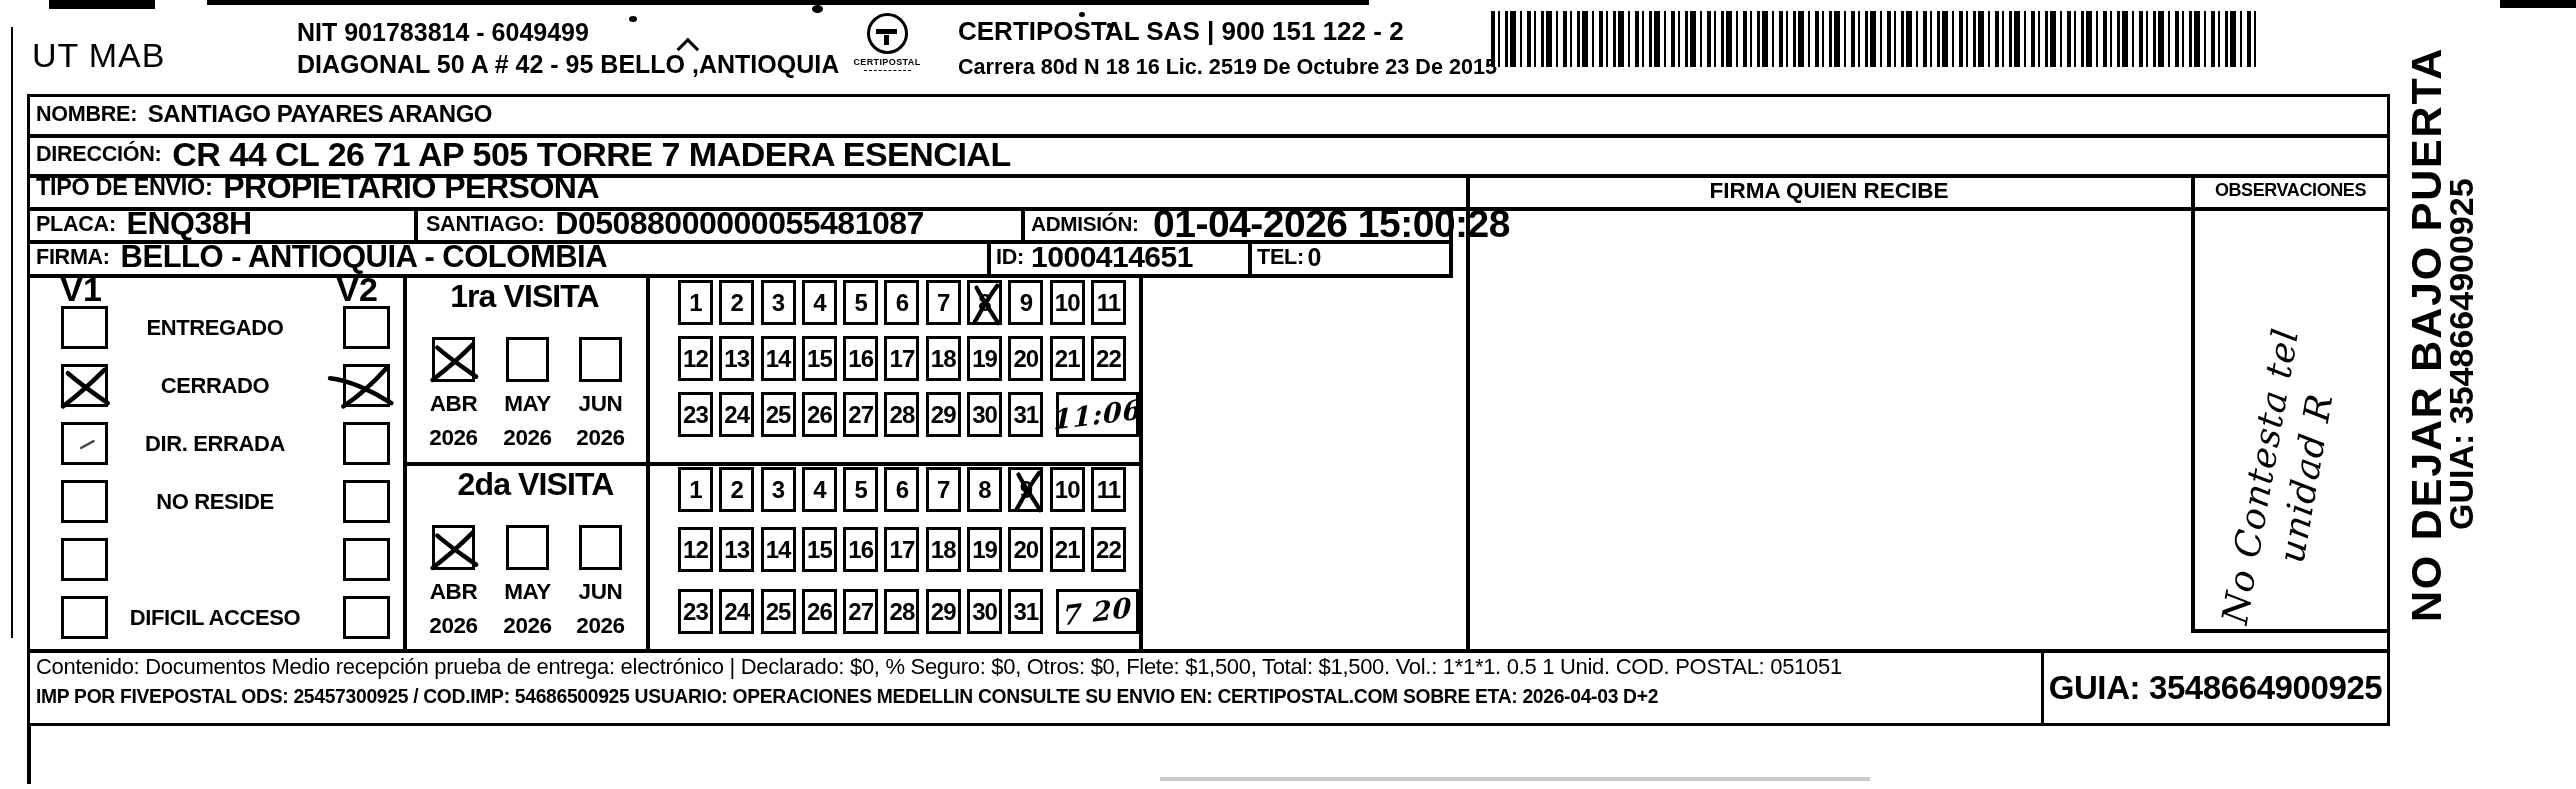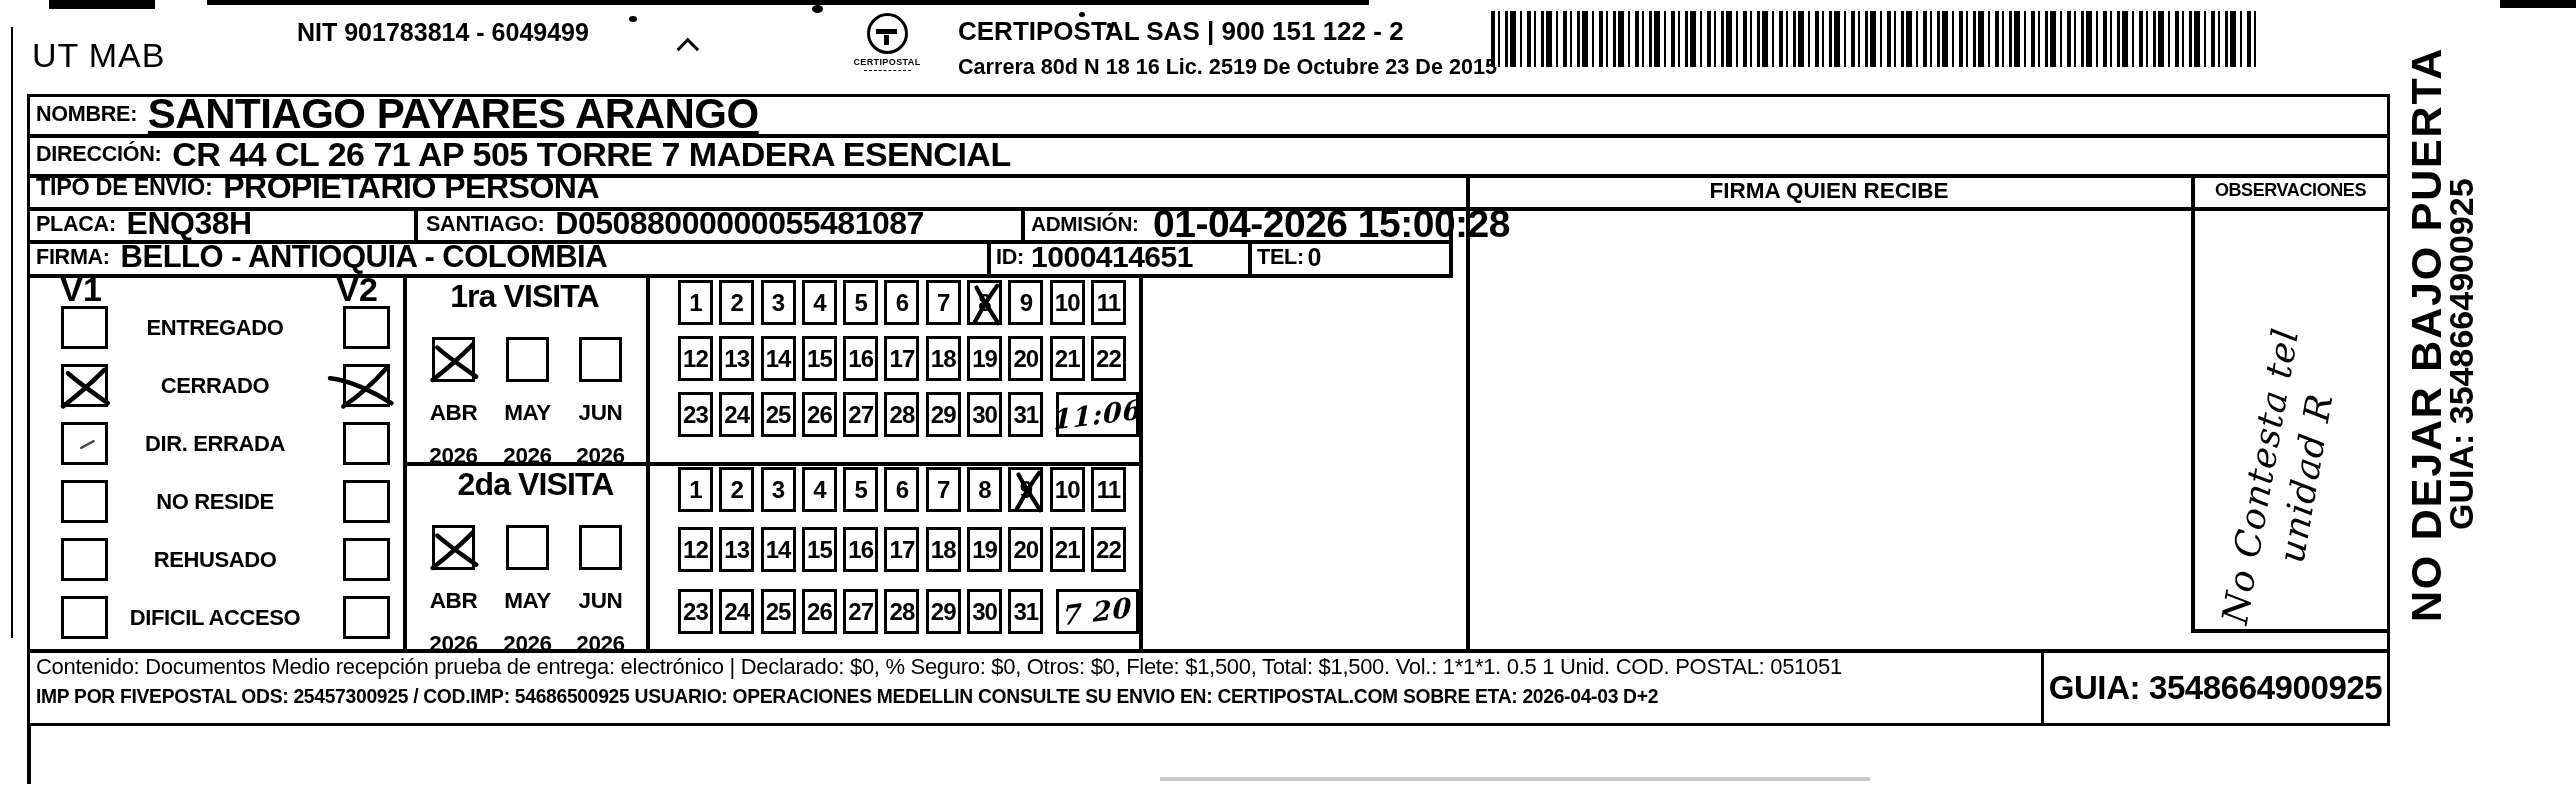--- a/index.html
+++ b/index.html
@@ -19,21 +19,21 @@
   .st-row{position:absolute;left:0;width:100%;height:43px;}
   .st-chk-v1{position:absolute;left:34px;top:0;}
   .st-chk-v2{position:absolute;left:316px;top:0;}
   .st-label{position:absolute;left:0;right:0;top:50%;transform:translateY(-50%);
             text-align:center;font-weight:700;font-size:22px;letter-spacing:-0.4px;}
   .v-head{position:absolute;top:-3.6px;width:54px;text-align:center;font-weight:700;font-size:34px;}
   .visit-title{position:absolute;top:3.6px;left:0;right:0;text-align:center;font-weight:700;
                font-size:32px;letter-spacing:-0.9px;}
   .month-col{position:absolute;top:63px;width:65px;text-align:center;}
   .mchk{width:43px;height:45px;margin:0 auto;}
-  .mlab{font-weight:700;font-size:22.5px;line-height:1.12;letter-spacing:-0.4px;margin-top:18px;}
+  .mlab{font-weight:700;font-size:22.5px;line-height:1.12;letter-spacing:-0.4px;margin-top:9px;}
   .day-row{position:absolute;left:32px;display:flex;gap:6.3px;}
   .day-cell{position:relative;width:35px;height:45px;border:3.6px solid #000;box-sizing:border-box;
             display:flex;align-items:center;justify-content:center;font-weight:700;font-size:24px;letter-spacing:-0.9px;}
   .dmark{position:absolute;left:-3.6px;top:-2.7px;width:38px;height:47px;overflow:visible;}
   .dmark path{stroke:#000;stroke-width:4.5;fill:none;stroke-linecap:round;}
   .time-cell{position:relative;width:83px;height:45px;border:3.6px solid #000;box-sizing:border-box;
              margin-left:6.3px;display:flex;align-items:center;justify-content:center;}
   .hand{font-family:"DejaVu Serif",serif;font-style:italic;font-weight:700;font-size:27px;
         transform:rotate(-7deg) skewX(-8deg);letter-spacing:0.9px;}
   .obs-hand{position:absolute;transform:rotate(-80deg);transform-origin:0 0;
@@ -68,20 +68,21 @@
   <div class="art" style="left:1079px;top:11.7px;width:6.3px;height:5.4px;border-radius:50%;"></div>
   <div class="art" style="left:1107px;top:23.4px;width:4.5px;height:4.5px;border-radius:50%;"></div>
   <div class="abs" style="left:680px;top:41px;width:12.6px;height:12.6px;border-left:3.6px solid #000;border-top:3.6px solid #000;transform:rotate(45deg);"></div>
   <div class="art" style="left:10.8px;top:27px;width:2.7px;height:611px;"></div>
   <div class="art" style="left:27px;top:726px;width:3.6px;height:58px;"></div>
   <div class="abs" style="left:1160px;top:777px;width:710px;height:3.6px;background:#c9c9c9;"></div>
 
   <div class="abs" style="left:32px;top:36px;font-size:34px;font-weight:500;letter-spacing:0.9px;">UT MAB</div>
   <div class="abs" style="left:297px;top:16px;line-height:32px;">
     <div style="font-weight:700;font-size:25px;">NIT 901783814 - 6049499</div>
+    <div style="font-weight:700;font-size:25px;">DIAGONAL 50 A # 42 - 95  BELLO ,ANTIOQUIA</div>
   </div>
   <div class="logo-wrap" style="left:852px;top:12.6px;width:70px;">
     <div class="logo-circle">
       <div class="logo-bar"></div>
         <div class="logo-stem"></div>
     </div>
     <div class="logo-text">CERTIPOSTAL</div>
     <div class="logo-sub"></div>
   </div>
   <div class="abs" style="left:958px;top:16px;">
@@ -105,21 +106,21 @@
   <div class="vl" style="left:414px;top:207px;width:3.6px;height:37px;"></div>
   <div class="vl" style="left:1021px;top:207px;width:3.6px;height:37px;"></div>
   <div class="vl" style="left:1449px;top:207px;width:3.6px;height:71px;"></div>
   <div class="vl" style="left:987px;top:240px;width:3.6px;height:38px;"></div>
   <div class="vl" style="left:1248px;top:240px;width:3.6px;height:38px;"></div>
   <div class="vl" style="left:1466px;top:174px;width:3.6px;height:476px;"></div>
   <div class="vl" style="left:2191px;top:174px;width:3.6px;height:459px;"></div>
 
   <div class="cell" style="left:36px;top:94px;height:40px;">
     <span class="lbl">NOMBRE:</span>
-    <span class="val" style="font-size:42px;text-decoration:underline;">SANTIAGO PAYARES ARANGO</span>
+    <span class="val" style="font-size:24px;">SANTIAGO PAYARES ARANGO</span>
   </div>
   <div class="cell" style="left:36px;top:134px;height:40px;">
     <span class="lbl">DIRECCIÓN:</span>
     <span class="val" style="font-size:34px;">CR 44 CL 26 71 AP 505 TORRE 7 MADERA ESENCIAL</span>
   </div>
   <div class="cell" style="left:36px;top:174px;height:27px;">
     <span class="lbl" style="font-size:23.4px;">TIPO DE ENVIO:</span>
     <span class="val" style="font-size:32px;">PROPIETARIO PERSONA</span>
   </div>
   <div class="colhead" style="left:1466px;top:174px;width:726px;height:33px;font-size:22.5px;">FIRMA QUIEN RECIBE</div>
@@ -182,21 +183,20 @@
           <div class="st-label">DIR. ERRADA</div>
           <div class="chk st-chk-v2"></div>
         </div>
         <div class="st-row" style="top: 206px;">
           <div class="chk st-chk-v1"></div>
           <div class="st-label">NO RESIDE</div>
           <div class="chk st-chk-v2"></div>
         </div>
         <div class="st-row" style="top: 264px;">
           <div class="chk st-chk-v1"></div>
-          <div class="st-label">REHUSADO</div>
           <div class="chk st-chk-v2"></div>
         </div>
         <div class="st-row" style="top: 322px;">
           <div class="chk st-chk-v1"></div>
           <div class="st-label">DIFICIL ACCESO</div>
           <div class="chk st-chk-v2"></div>
         </div>
       </div>
   </div>
 

